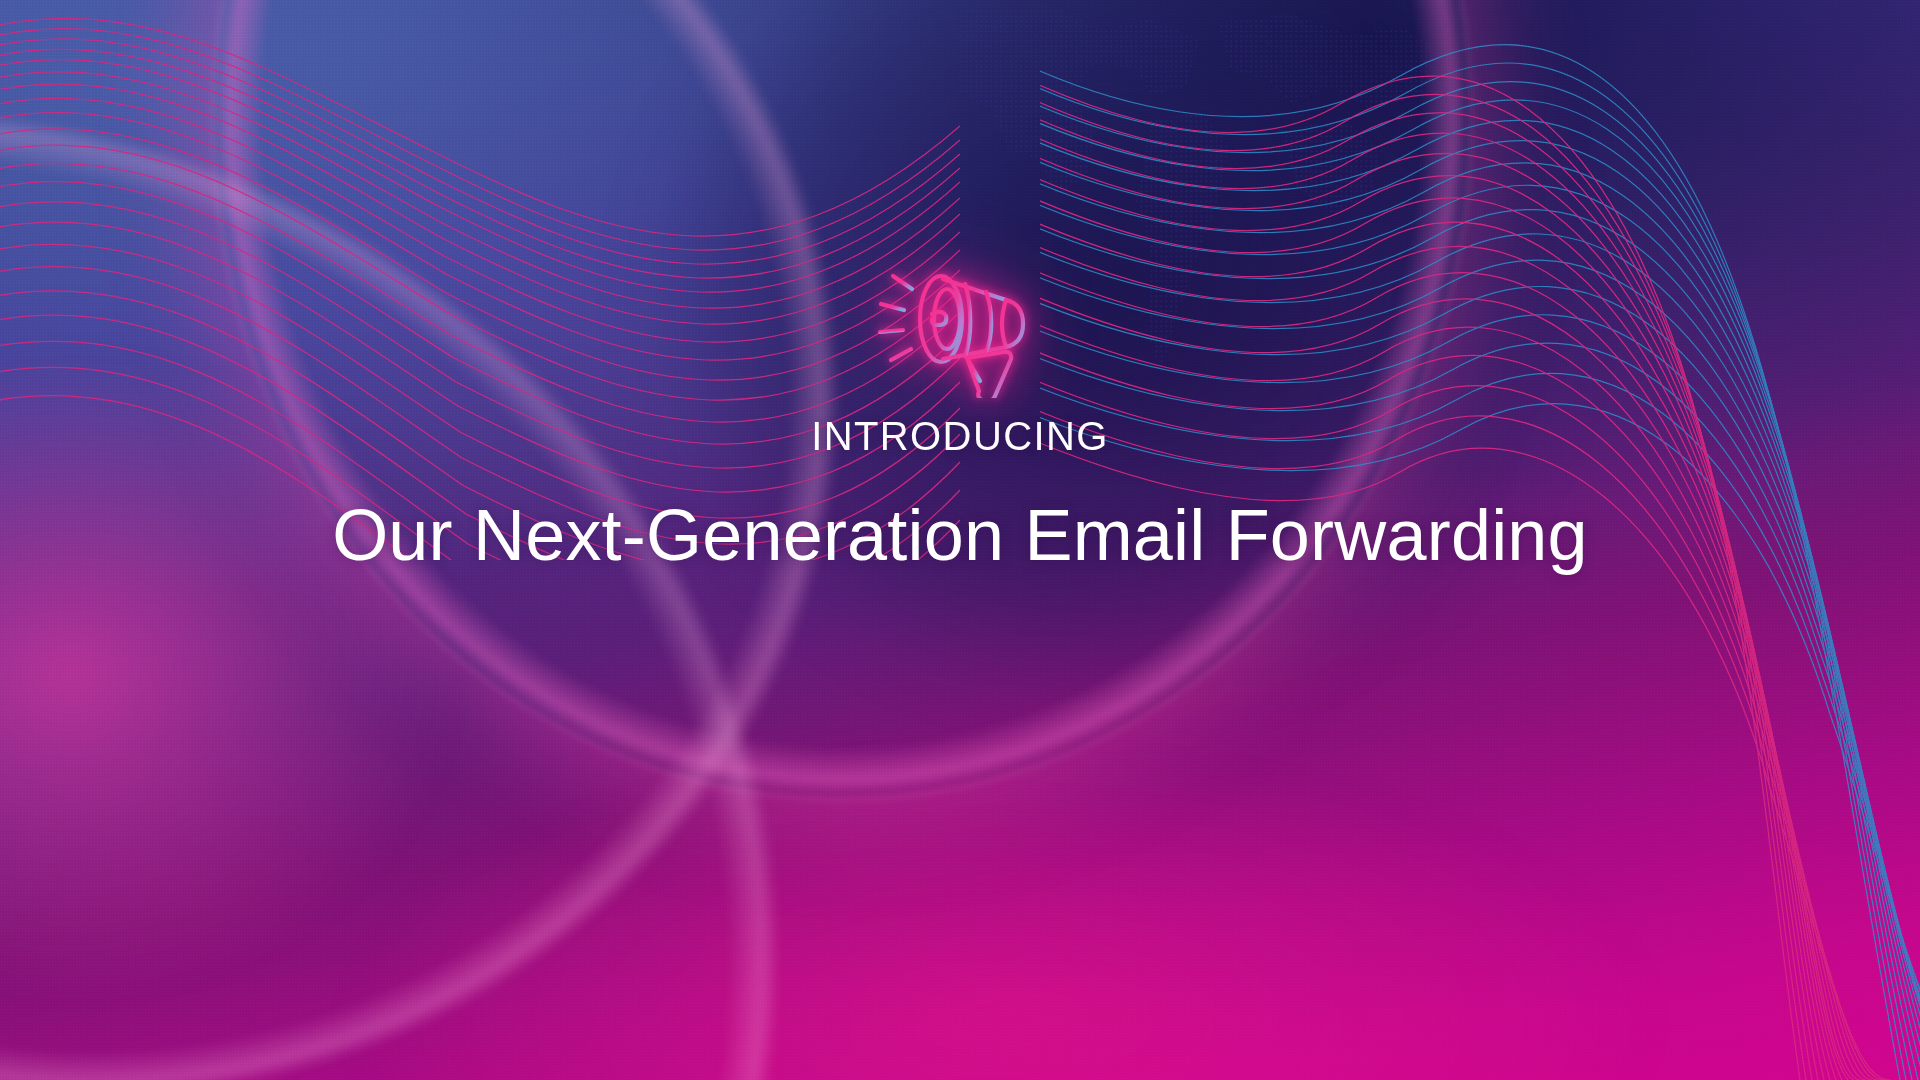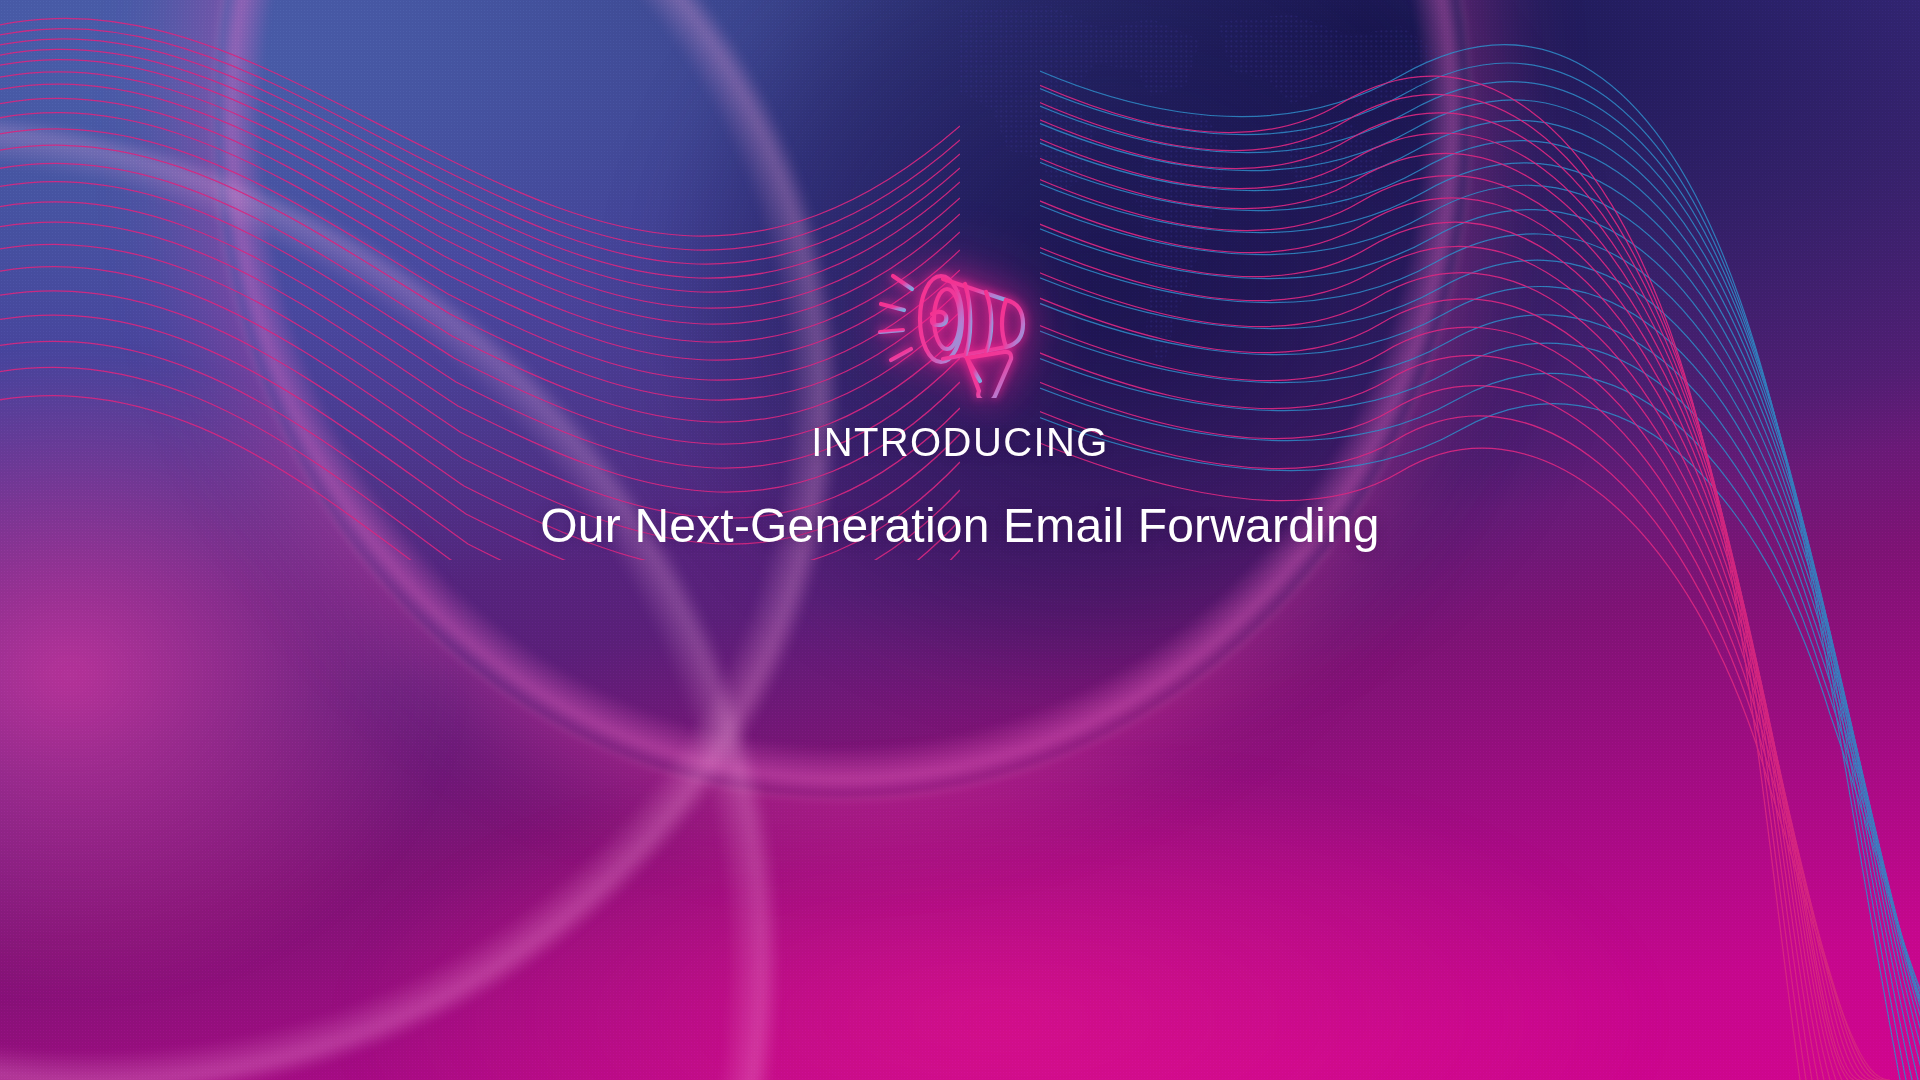--- a/index.html
+++ b/index.html
@@ -146,36 +146,36 @@
     justify-content: center;
   }
   #megaphone-icon-wrap svg {
     filter:
       drop-shadow(0 0 5px rgba(255,40,150,0.95))
       drop-shadow(0 0 16px rgba(255,30,140,0.70))
       drop-shadow(0 0 34px rgba(230,30,150,0.45));
   }
 
   #eyebrow {
-    margin-top: 24px;
+    margin-top: 18px;
     color: #ffffff;
     font-family: "Liberation Sans", sans-serif;
     font-size: 40px;
     font-weight: 300;
     letter-spacing: 1.4px;
     line-height: 1;
     text-align: center;
     text-shadow: 0 1px 10px rgba(40,0,60,0.30);
   }
 
   #headline {
     margin-top: 32px;
     color: #ffffff;
     font-family: "Liberation Sans", sans-serif;
-    font-size: 48px;
+    font-size: 72px;
     font-weight: 300;
     letter-spacing: 0.2px;
     line-height: 1.32;
     text-align: center;
     max-width: 1300px;
     text-shadow: 0 1px 12px rgba(40,0,60,0.28);
   }
   #headline .hl-line { display: block; white-space: nowrap; }
 </style>
 </head>

